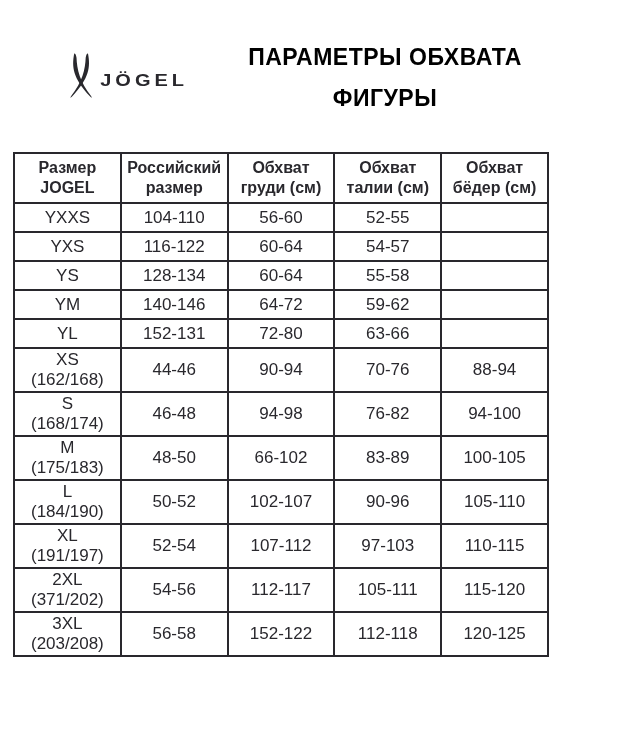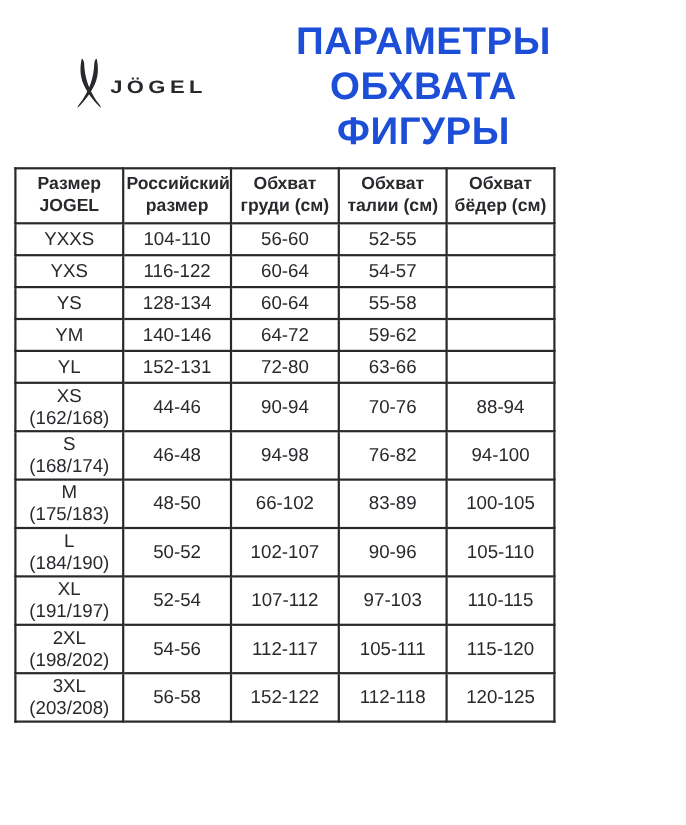--- a/index.html
+++ b/index.html
@@ -43,34 +43,34 @@
     font-weight: 700;
     letter-spacing: 4px;
     color: #29282d;
     line-height: 1;
     transform: scaleY(0.82);
   }
   .page-title {
     flex: 1 1 auto;
     padding-right: 42px;
     text-align: center;
-    font-size: 35px;
+    font-size: 23px;
     line-height: 41px;
     font-weight: 700;
     letter-spacing: 0.5px;
     white-space: pre-line;
-    color: #1d4ed8;
+    color: #000000;
   }
 
   
   .table-wrap {
     margin: 2px 13px 0 13px;
   }
   table.size-table {
-    width: 492px;
+    width: 536px;
     border-collapse: collapse;
     table-layout: fixed;
   }
   .size-table th,
   .size-table td {
     border: 2px solid #29282d;
     text-align: center;
     vertical-align: middle;
     white-space: pre-line;
     padding: 0 2px;
@@ -195,21 +195,21 @@
           <tr class="double">
     <td>XL
 (191/197)</td>
     <td>52-54</td>
     <td>107-112</td>
     <td>97-103</td>
     <td>110-115</td>
   </tr>
           <tr class="double">
     <td>2XL
-(198/202)</td>
+(371/202)</td>
     <td>54-56</td>
     <td>112-117</td>
     <td>105-111</td>
     <td>115-120</td>
   </tr>
           <tr class="double">
     <td>3XL
 (203/208)</td>
     <td>56-58</td>
     <td>152-122</td>

